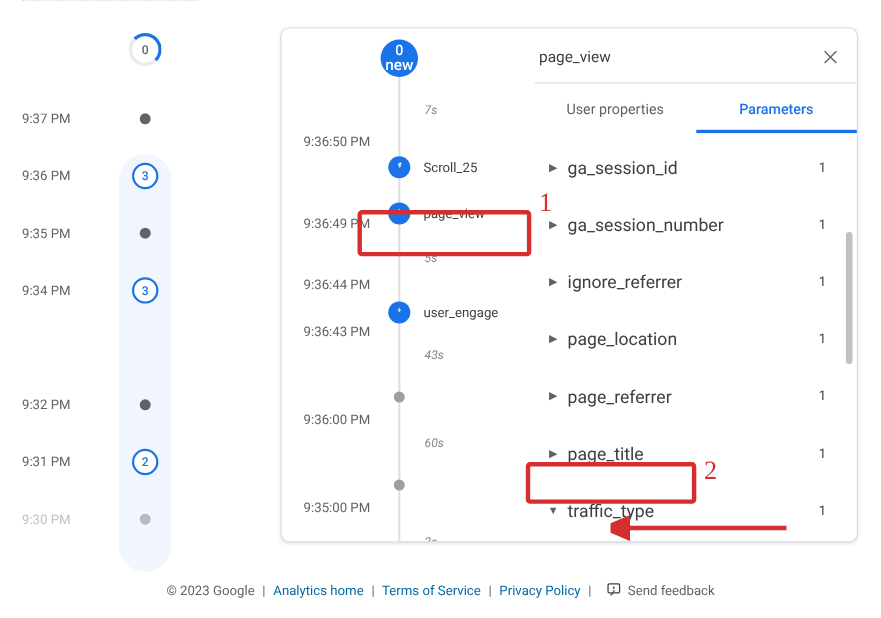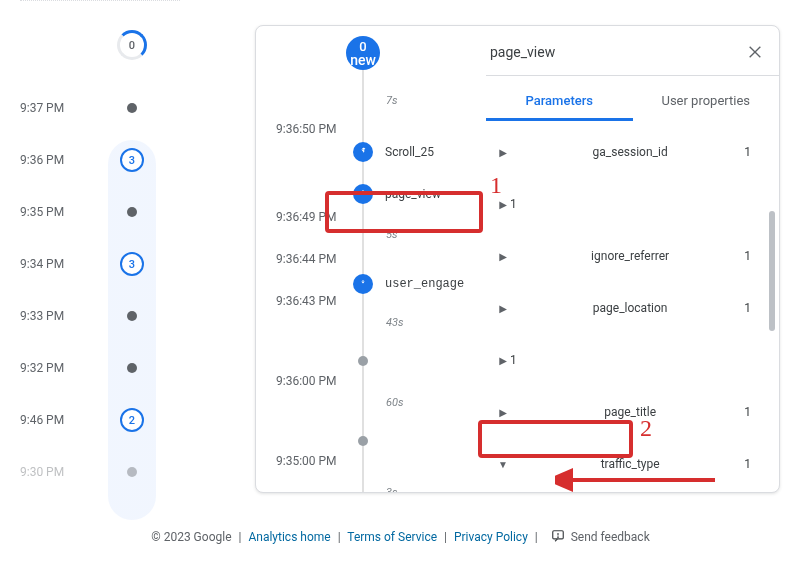--- a/index.html
+++ b/index.html
@@ -34,21 +34,21 @@
   .pr-close { width: 24px; height: 24px; display: flex; align-items: center; justify-content: center; color: #5f6368; cursor: pointer; margin-right: 12px; }
   .pr-close svg { width: 16px; height: 16px; stroke: #5f6368; stroke-width: 2; }
   
   .pr-tabs { position: absolute; left: 0; right: 0; top: 57px; height: 38px; display: flex; }
   .pr-tab { flex: 1; text-align: center; line-height: 36px; font-size: 13px; color: #5f6368; cursor: pointer; }
   .pr-tab.active { color: #1a73e8; border-bottom: 3px solid #1a73e8; font-weight: 500; }
   
   .pr-list { position: absolute; left: 0; right: 18px; top: 100px; bottom: 0; }
   .pr-row { height: 52px; display: flex; align-items: center; padding-left: 10px; position: relative; }
   .pr-arrow { width: 14px; text-align: center; color: #5f6368; font-size: 10px; }
-  .pr-name { flex: 1; font-size: 12px; padding-left: 6px; text-align: center; }
+  .pr-name { flex: 1; font-size: 16px; padding-left: 6px; }
   .pr-val { font-size: 12px; padding-right: 10px; }
   .pr-sub { position: absolute; left: 36px; bottom: -16px; font-size: 12px; color: #3c4043; }
   
   .scrollbar { position: absolute; right: 4px; top: 95px; width: 6px; height: 340px; }
   .scrollbar .thumb { position: absolute; width: 6px; background: #bdc1c6; border-radius: 3px; height: 120px; top: 90px; }
   
   .annot-box { position: absolute; border: 4px solid #d62e2e; border-radius: 4px; pointer-events: none; z-index: 10; }
   .annot-num { position: absolute; color: #d62e2e; font-size: 24px; font-weight: 400; z-index: 11; font-family: "Comic Sans MS", cursive; }
   .annot-arrow { position: absolute; z-index: 11; }
   
@@ -74,30 +74,26 @@
     <span class="tl-node">3</span>
   </div>
   <div class="tl-item" style="top:192px;">
     <span class="tl-time">9:35 PM</span>
     <span class="tl-node solid"></span>
   </div>
   <div class="tl-item" style="top:244px;">
     <span class="tl-time">9:34 PM</span>
     <span class="tl-node">3</span>
   </div>
-  <div class="tl-item" style="top:296px;">
-    <span class="tl-time">9:33 PM</span>
-    <span class="tl-node solid"></span>
-  </div>
   <div class="tl-item" style="top:348px;">
     <span class="tl-time">9:32 PM</span>
     <span class="tl-node solid"></span>
   </div>
   <div class="tl-item" style="top:400px;">
-    <span class="tl-time">9:46 PM</span>
+    <span class="tl-time">9:31 PM</span>
     <span class="tl-node">2</span>
   </div>
   <div class="tl-item" style="top:452px; opacity:0.4;">
     <span class="tl-time">9:30 PM</span>
     <span class="tl-node solid"></span>
   </div>
 </div>
 
 <div class="panel">
   <div class="panel-left">
@@ -121,26 +117,26 @@
     </div>
 
     <div class="p-evt" style="top:158px;">
       <span class="p-dot">
           <svg viewBox="0 0 24 24">
             <path d="M12 3c-1 0-2 1-2 2h4c0-1-1-2-2-2zM8 6l4 5 4-5z"></path>
           </svg>
         </span>
       <span class="p-label">page_view</span>
     </div>
-    <div class="p-time" style="top:184px;">9:36:49 PM</div>
+    <div class="p-time" style="top:170px;">9:36:49 PM</div>
 
     <div class="p-delta" style="top:202px;">5s</div>
     <div class="p-time" style="top:226px;">9:36:44 PM</div>
 
-    <div class="p-evt" style="top:248px;font-family:Liberation Mono, monospace;">
+    <div class="p-evt" style="top:248px;">
       <span class="p-dot">
           <svg viewBox="0 0 24 24">
             <path d="M12 3c-1 0-2 1-2 2h4c0-1-1-2-2-2zM8 6l4 5 4-5z"></path>
           </svg>
         </span>
       <span class="p-label">user_engage</span>
     </div>
     <div class="p-time" style="top:268px;">9:36:43 PM</div>
 
     <div class="p-delta" style="top:290px;">43s</div>
@@ -161,45 +157,47 @@
     <div class="pr-header">
       <span class="pr-title">page_view</span>
       <span class="pr-close">
         <svg viewBox="0 0 24 24">
             <line x1="4" y1="4" x2="20" y2="20"></line>
             <line x1="20" y1="4" x2="4" y2="20"></line>
           </svg>
       </span>
     </div>
     <div class="pr-tabs">
+      <div class="pr-tab">User properties</div>
       <div class="pr-tab active">Parameters</div>
-      <div class="pr-tab">User properties</div>
     </div>
     <div class="pr-list">
       <div class="pr-row">
         <span class="pr-arrow">▶</span>
         <span class="pr-name">ga_session_id</span>
         <span class="pr-val">1</span>
       </div>
       <div class="pr-row">
         <span class="pr-arrow">▶</span>
+        <span class="pr-name">ga_session_number</span>
         <span class="pr-val">1</span>
       </div>
       <div class="pr-row">
         <span class="pr-arrow">▶</span>
         <span class="pr-name">ignore_referrer</span>
         <span class="pr-val">1</span>
       </div>
       <div class="pr-row">
         <span class="pr-arrow">▶</span>
         <span class="pr-name">page_location</span>
         <span class="pr-val">1</span>
       </div>
       <div class="pr-row">
         <span class="pr-arrow">▶</span>
+        <span class="pr-name">page_referrer</span>
         <span class="pr-val">1</span>
       </div>
       <div class="pr-row">
         <span class="pr-arrow">▶</span>
         <span class="pr-name">page_title</span>
         <span class="pr-val">1</span>
       </div>
       <div class="pr-row">
         <span class="pr-arrow">▼</span>
         <span class="pr-name">traffic_type</span>

